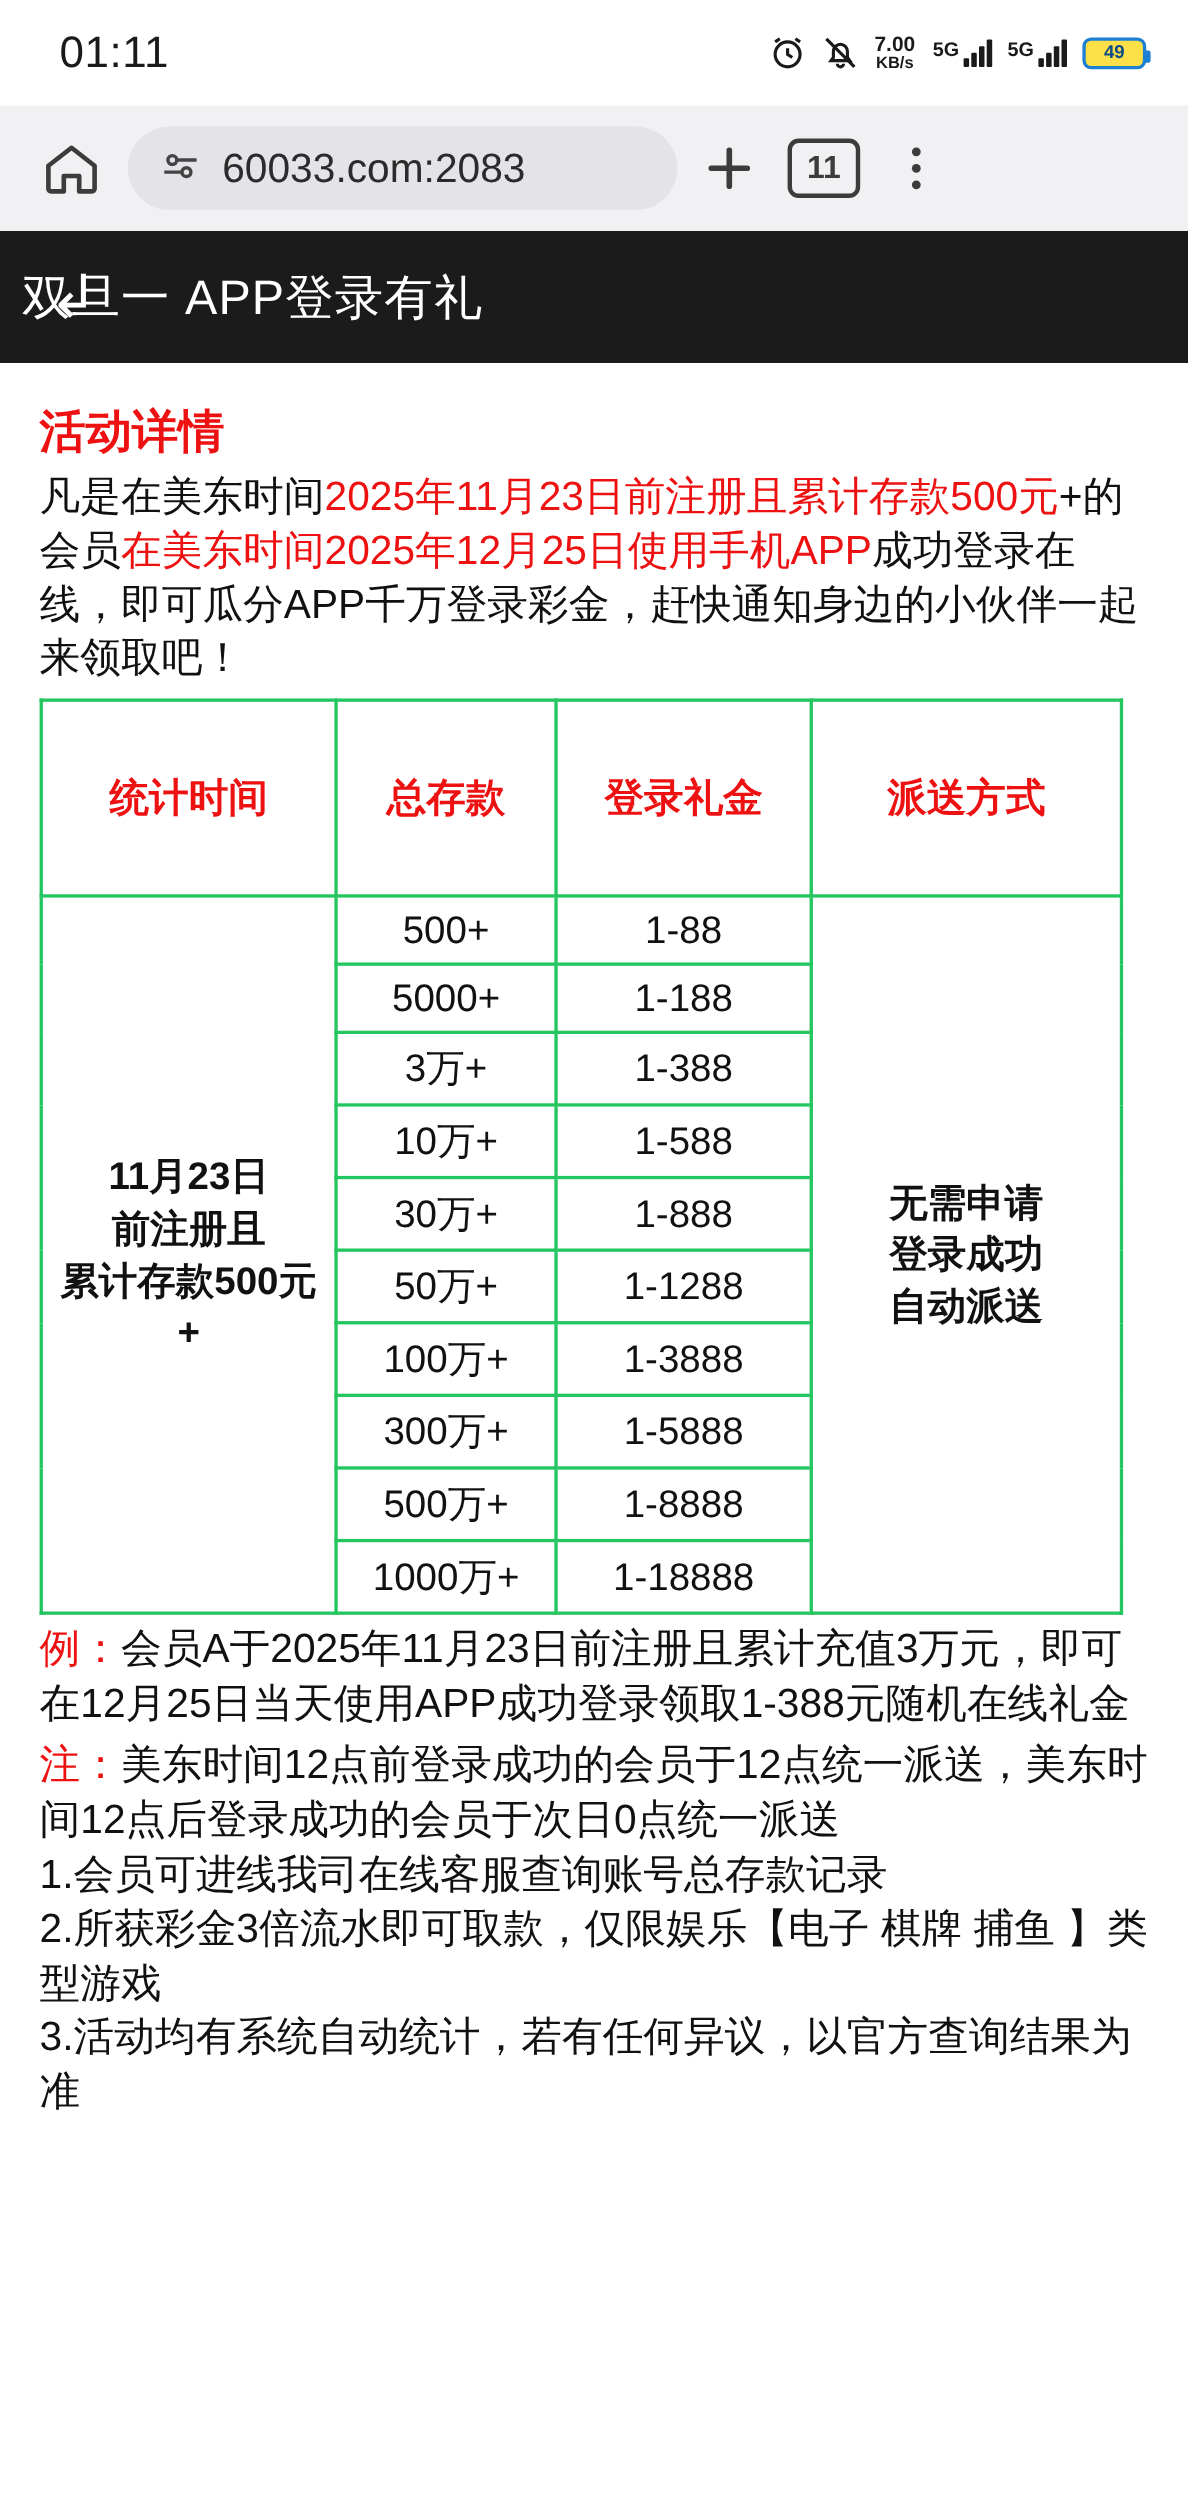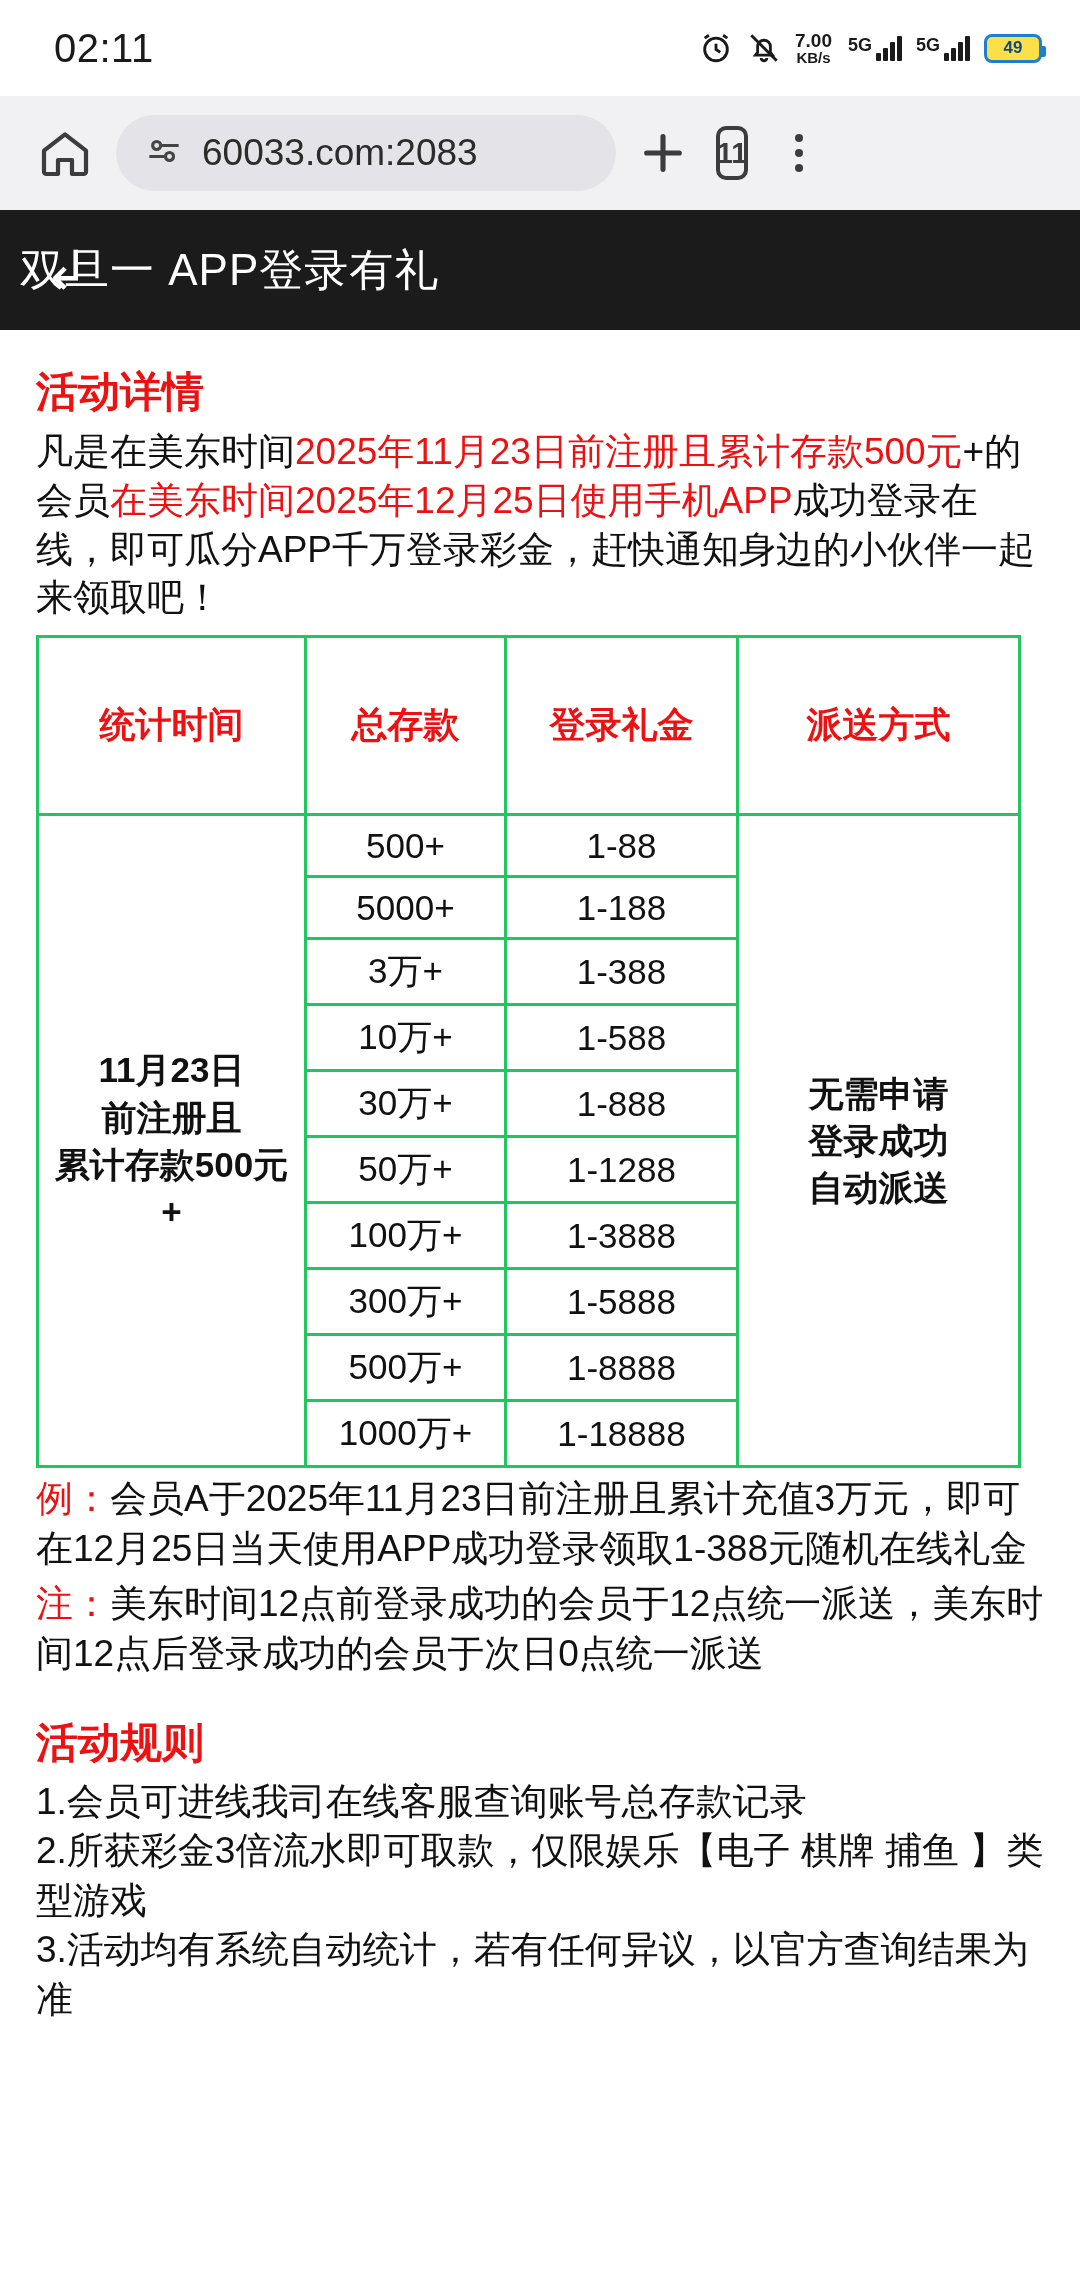--- a/index.html
+++ b/index.html
@@ -87,21 +87,21 @@
     max-width: 500px;
   }
   .omnibox .url {
     font-size: 37px;
     color: #2b2b2b;
     white-space: nowrap;
     overflow: hidden;
   }
   .plus-btn { width: 62px; height: 62px; display: flex; align-items: center; justify-content: center; }
   .tabs-btn {
-    width: 32px; height: 54px;
+    width: 66px; height: 54px;
     border: 4px solid #3c3c3c;
     border-radius: 10px;
     display: flex; align-items: center; justify-content: center;
     font-size: 29px; color: #3c3c3c; font-weight: bold;
     margin-left: 6px;
   }
   .menu-btn {
     width: 54px; height: 62px;
     display: flex; flex-direction: column; align-items: center; justify-content: center; gap: 7px;
     margin-left: 8px;
@@ -199,21 +199,21 @@
   .rule {
     font-size: 37px;
     line-height: 1.34;
     color: #111111;
   }
 </style>
 </head>
 <body>
 
 <div class="status-bar">
-  <div class="status-clock">02:11</div>
+  <div class="status-clock">01:11</div>
   <div class="status-right">
     <span class="status-icon">
       <svg width="34" height="34" viewBox="0 0 24 24">
           <circle cx="12" cy="13" r="8" fill="none" stroke="#1a1a1a" stroke-width="2"></circle>
           <path d="M12 9v4l3 2" stroke="#1a1a1a" stroke-width="2" fill="none"></path>
           <path d="M4 5l3-2M20 5l-3-2" stroke="#1a1a1a" stroke-width="2"></path>
         </svg>
     </span>
     <span class="status-icon">
       <svg width="34" height="34" viewBox="0 0 24 24">
@@ -358,17 +358,16 @@
   </table>
 
   <div class="note">
     <span class="red">例：</span><span>会员A于2025年11月23日前注册且累计充值3万元，即可在12月25日当天使用APP成功登录领取1-388元随机在线礼金</span>
   </div>
 
   <div class="note">
     <span class="red">注：</span><span>美东时间12点前登录成功的会员于12点统一派送，美东时间12点后登录成功的会员于次日0点统一派送</span>
   </div>
 
-  <div class="rules-title">活动规则</div>
   <div class="rule">1.会员可进线我司在线客服查询账号总存款记录</div>
   <div class="rule">2.所获彩金3倍流水即可取款，仅限娱乐【电子 棋牌 捕鱼 】类型游戏</div>
   <div class="rule">3.活动均有系统自动统计，若有任何异议，以官方查询结果为准</div>
 </div>
 
 </body></html>

